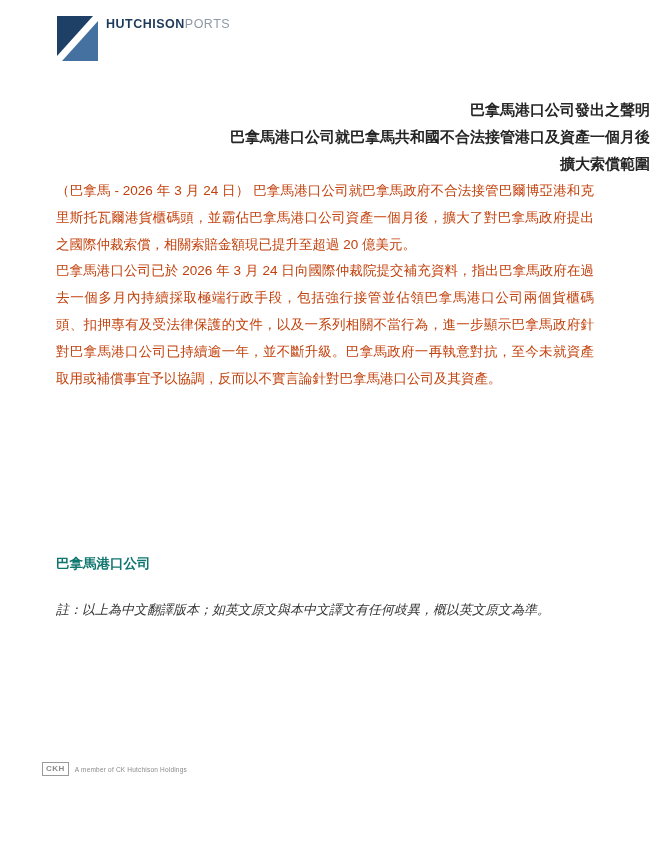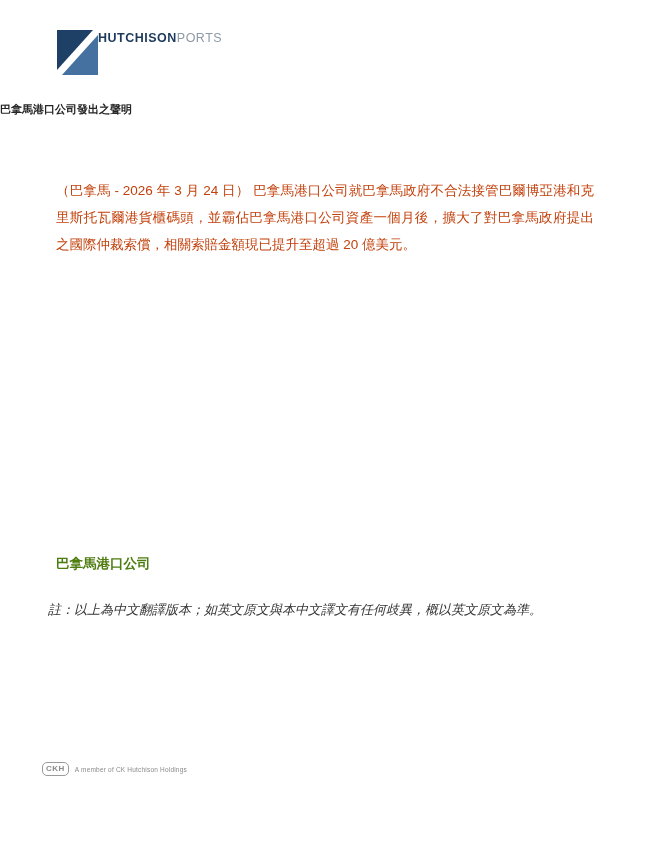--- a/index.html
+++ b/index.html
@@ -12,41 +12,41 @@
     background: #ffffff;
     font-family: "Liberation Sans", "DejaVu Sans", sans-serif;
     color: #2d2d2d;
     overflow: hidden;
   }
 
   
   .logo {
     position: absolute;
     left: 57px;
-    top: 30px;
+    top: 16px;
     display: flex;
     align-items: flex-start;
-    gap: 0;
+    gap: 8px;
   }
   .logo-mark { width: 41px; height: 45px; display: block; }
   .logo-text { padding-top: 2px; line-height: 1; }
   .brand-line { font-size: 12.5px; letter-spacing: 0.5px; white-space: nowrap; }
   .brand-bold { font-weight: bold; color: #1d3a5c; }
   .brand-light { font-weight: normal; color: #8e9aa6; }
   .brand-sub { font-size: 20px; font-weight: bold; color: #2f6ea8; margin-top: 3px; letter-spacing: 0.5px; }
 
   
   .title-block {
     position: absolute;
     top: 96px;
     left: 0;
     width: 100%;
-    text-align: left;
+    text-align: right;
     font-weight: bold;
-    font-size: 11px;
+    font-size: 15px;
     line-height: 27px;
     color: #252525;
   }
 
   
   .para {
     position: absolute;
     left: 56px;
     width: 538px;
     font-size: 13.5px;
@@ -57,46 +57,46 @@
   .p1 { top: 177px; }
   .p2 { top: 257px; }
   .p3 { top: 406px; }
 
   .signature {
     position: absolute;
     left: 56px;
     top: 555px;
     font-size: 13.5px;
     font-weight: bold;
-    color: #4d7c0f;
+    color: #0f766e;
   }
   .note {
     position: absolute;
-    left: 48px;
+    left: 56px;
     top: 598px;
     width: 538px;
     font-size: 13px;
     font-style: italic;
     color: #333333;
     line-height: 24px;
   }
 
   
   .footer {
     position: absolute;
     left: 42px;
     top: 762px;
     display: flex;
     align-items: center;
     gap: 6px;
   }
   .ckh-mark {
     display: inline-block;
     border: 1px solid #9a9a9a;
-    border-radius: 5px;
+    border-radius: 0;
     color: #8a8a8a;
     font-size: 8px;
     font-weight: bold;
     letter-spacing: 0.5px;
     padding: 2px 3px;
     line-height: 1;
   }
   .member-text {
     font-size: 6.5px;
     color: #8a8a8a;
@@ -115,23 +115,26 @@
     </svg>
     <div class="logo-text">
       <div class="brand-line">
         <span class="brand-bold">HUTCHISON</span><span class="brand-light">PORTS</span>
       </div>
     </div>
   </div>
 
   <div class="title-block">
     <div>巴拿馬港口公司發出之聲明</div>
+    <div>巴拿馬港口公司就巴拿馬共和國不合法接管港口及資產一個月後</div>
+    <div>擴大索償範圍</div>
   </div>
 
   <div class="para p1">（巴拿馬 - 2026 年 3 月 24 日） 巴拿馬港口公司就巴拿馬政府不合法接管巴爾博亞港和克里斯托瓦爾港貨櫃碼頭，並霸佔巴拿馬港口公司資產一個月後，擴大了對巴拿馬政府提出之國際仲裁索償，相關索賠金額現已提升至超過 20 億美元。</div>
+  <div class="para p2">巴拿馬港口公司已於 2026 年 3 月 24 日向國際仲裁院提交補充資料，指出巴拿馬政府在過去一個多月內持續採取極端行政手段，包括強行接管並佔領巴拿馬港口公司兩個貨櫃碼頭、扣押專有及受法律保護的文件，以及一系列相關不當行為，進一步顯示巴拿馬政府針對巴拿馬港口公司已持續逾一年，並不斷升級。巴拿馬政府一再執意對抗，至今未就資產取用或補償事宜予以協調，反而以不實言論針對巴拿馬港口公司及其資產。</div>
 
   <div class="signature">巴拿馬港口公司</div>
   <div class="note">註：以上為中文翻譯版本；如英文原文與本中文譯文有任何歧異，概以英文原文為準。</div>
 
   <div class="footer">
     <span class="ckh-mark">CKH</span>
     <span class="member-text">A member of CK Hutchison Holdings</span>
   </div>
 
 </div>

